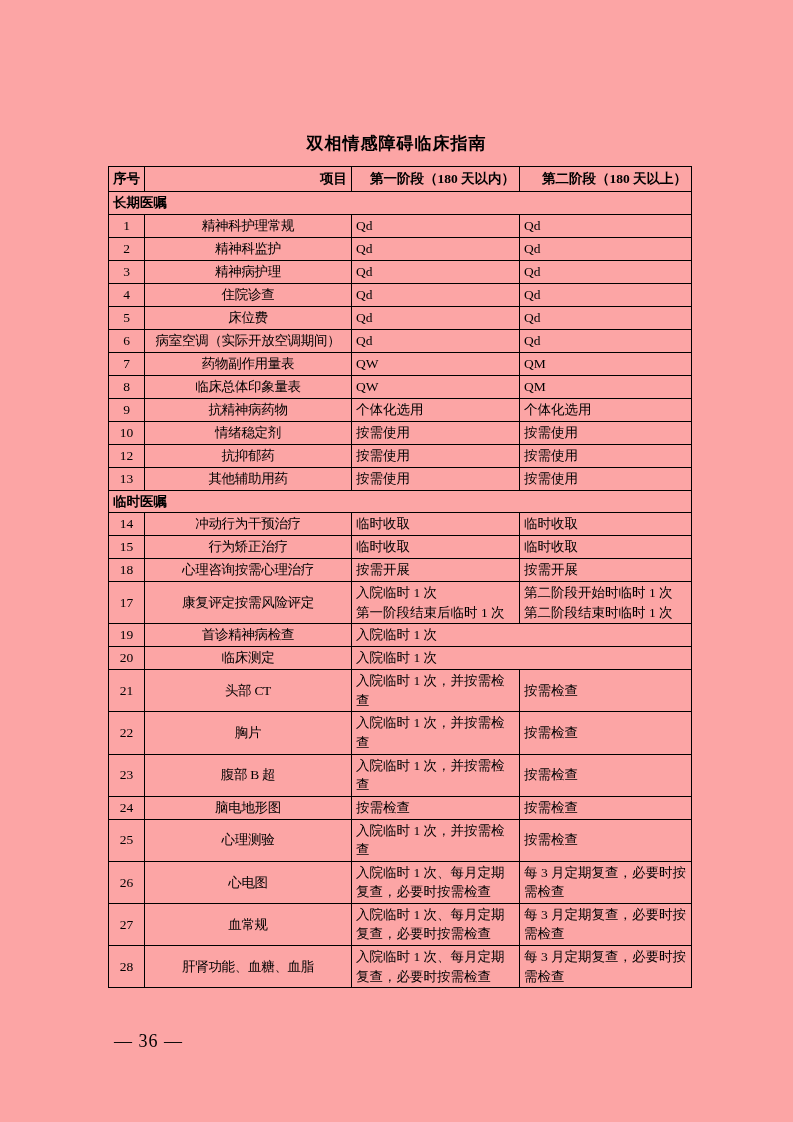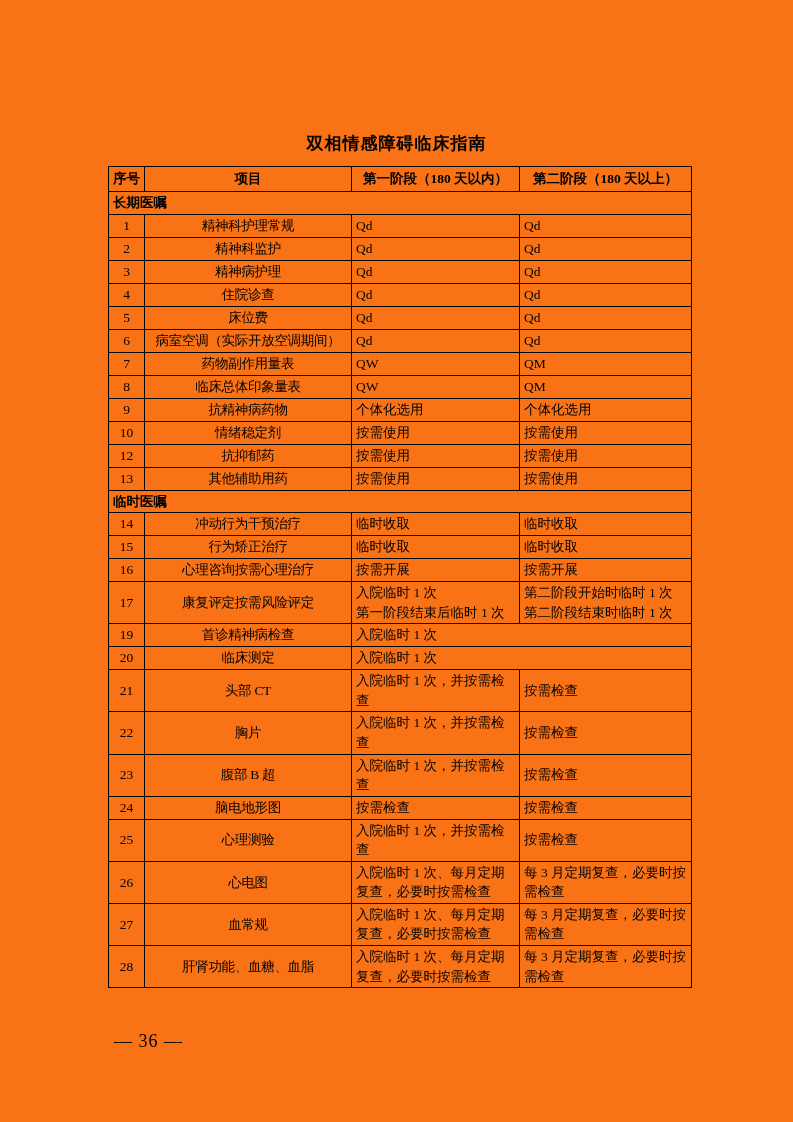--- a/index.html
+++ b/index.html
@@ -1,32 +1,32 @@
 <!DOCTYPE html>
 <html><head>
 <meta charset="utf-8">
 <style>
   * { box-sizing: border-box; margin: 0; padding: 0; }
   html, body { width: 793px; height: 1122px; background: #ffffff; }
   body { font-family: "Liberation Serif", "DejaVu Serif", serif; color: #000; }
-  .page { position: relative; width: 793px; height: 1122px; background: #f97316; overflow: hidden; }
+  .page { position: relative; width: 793px; height: 1122px; background: #fca5a5; overflow: hidden; }
   .doc-title {
     position: absolute; top: 132px; left: 0; width: 100%;
     text-align: center; font-size: 17px; font-weight: bold; letter-spacing: 1px;
   }
   table.guide {
     position: absolute; left: 108px; top: 166px; width: 583px;
     border-collapse: collapse; table-layout: fixed;
     font-size: 13.5px; line-height: 1.45;
   }
   table.guide th, table.guide td {
     border: 1px solid #000; padding: 1px 4px; vertical-align: middle;
     overflow: hidden;
   }
-  table.guide th { font-weight: bold; text-align: center; height: 25px; font-size: 13.5px; }
+  table.guide th { font-weight: bold; text-align: right; height: 25px; font-size: 13.5px; }
   col.c-no { width: 36px; }
   col.c-item { width: 207px; }
   col.c-p1 { width: 168px; }
   col.c-p2 { width: 172px; }
   td.section { font-weight: bold; text-align: left; height: 21px; padding: 1px 2px; }
   td.no { text-align: center; height: 23px; }
   td.item { text-align: center; padding-left: 5px; letter-spacing: -0.3px; }
   td.val { text-align: left; padding-left: 5px; white-space: pre-line; margin-left: 20px; }
   .page-number {
     position: absolute; left: 114px; top: 1031px;
@@ -140,21 +140,21 @@
           <td class="val">临时收取</td>
           <td class="val">临时收取</td>
         </tr>
         <tr>
           <td class="no">15</td>
           <td class="item">行为矫正治疗</td>
           <td class="val">临时收取</td>
           <td class="val">临时收取</td>
         </tr>
         <tr>
-          <td class="no">16</td>
+          <td class="no">18</td>
           <td class="item">心理咨询按需心理治疗</td>
           <td class="val">按需开展</td>
           <td class="val">按需开展</td>
         </tr>
         <tr>
           <td class="no">17</td>
           <td class="item">康复评定按需风险评定</td>
           <td class="val">入院临时 1 次
 第一阶段结束后临时 1 次</td>
           <td class="val">第二阶段开始时临时 1 次

